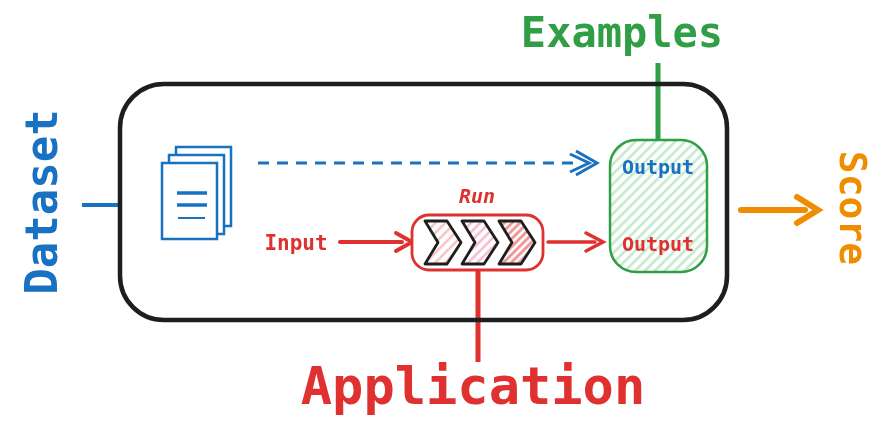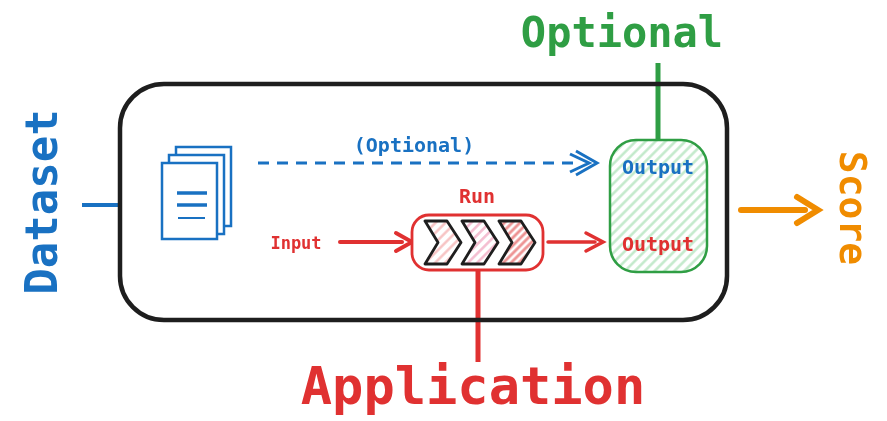--- a/index.html
+++ b/index.html
@@ -27,22 +27,22 @@
   .red    { color: #e03131; }
   .orange { color: #f08c00; }
 
   .dataset-label     { left: 42px;  top: 202px; font-size: 44px; }
   .evaluator-label   { left: 622px; top: 33px;  font-size: 42px; }
   .application-label { left: 473px; top: 386px; font-size: 52px; }
   .score-label       { left: 853px; top: 208px; font-size: 38px; }
 
   .examples-label    { left: 201px; top: 262px; font-size: 21px; }
   .optional-label    { left: 414px; top: 145px; font-size: 20px; }
-  .input-label       { left: 296px; top: 243px; font-size: 17px; }
-  .run-label         { left: 477px; top: 196px; font-size: 20px; }
+  .input-label       { left: 296px; top: 243px; font-size: 21px; }
+  .run-label         { left: 477px; top: 196px; font-size: 20px; font-style: italic; }
   .output-top-label  { left: 658px; top: 167px; font-size: 20px; }
   .output-bot-label  { left: 658px; top: 244px; font-size: 20px; }
 </style>
 </head>
 <body>
 
 <div class="stage">
 
   <svg class="layer" width="887" height="421" viewBox="0 0 887 421">
     <defs>
@@ -109,28 +109,27 @@
     <rect x="610" y="140" width="97" height="132" rx="26" fill="url(#hatchGreen)" stroke="#2f9e44" stroke-width="2.5"></rect>
 
     <g stroke="#f08c00" stroke-width="6" fill="none" stroke-linecap="round">
       <line x1="741" y1="210" x2="805" y2="210"></line>
       <path d="M797 197 L818 210 L797 223"></path>
     </g>
   </svg>
 
   <div class="lbl v-up blue dataset-label">Dataset</div>
 
-  <div class="lbl green evaluator-label">Optional</div>
+  <div class="lbl green evaluator-label">Examples</div>
 
   <div class="lbl red application-label">Application</div>
 
   <div class="lbl v-down orange score-label">Score</div>
 
 
-  <div class="lbl blue optional-label">(Optional)</div>
 
   <div class="lbl red input-label">Input</div>
 
   <div class="lbl red run-label">Run</div>
 
   <div class="lbl blue output-top-label">Output</div>
 
   <div class="lbl red output-bot-label">Output</div>
 </div>
 

